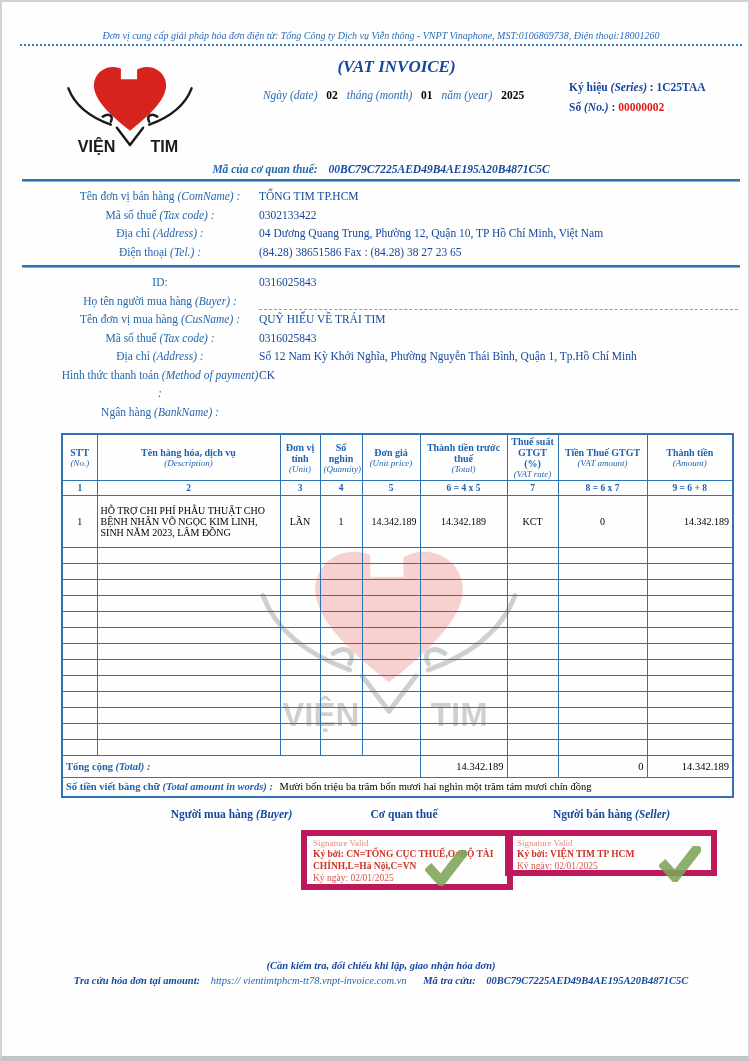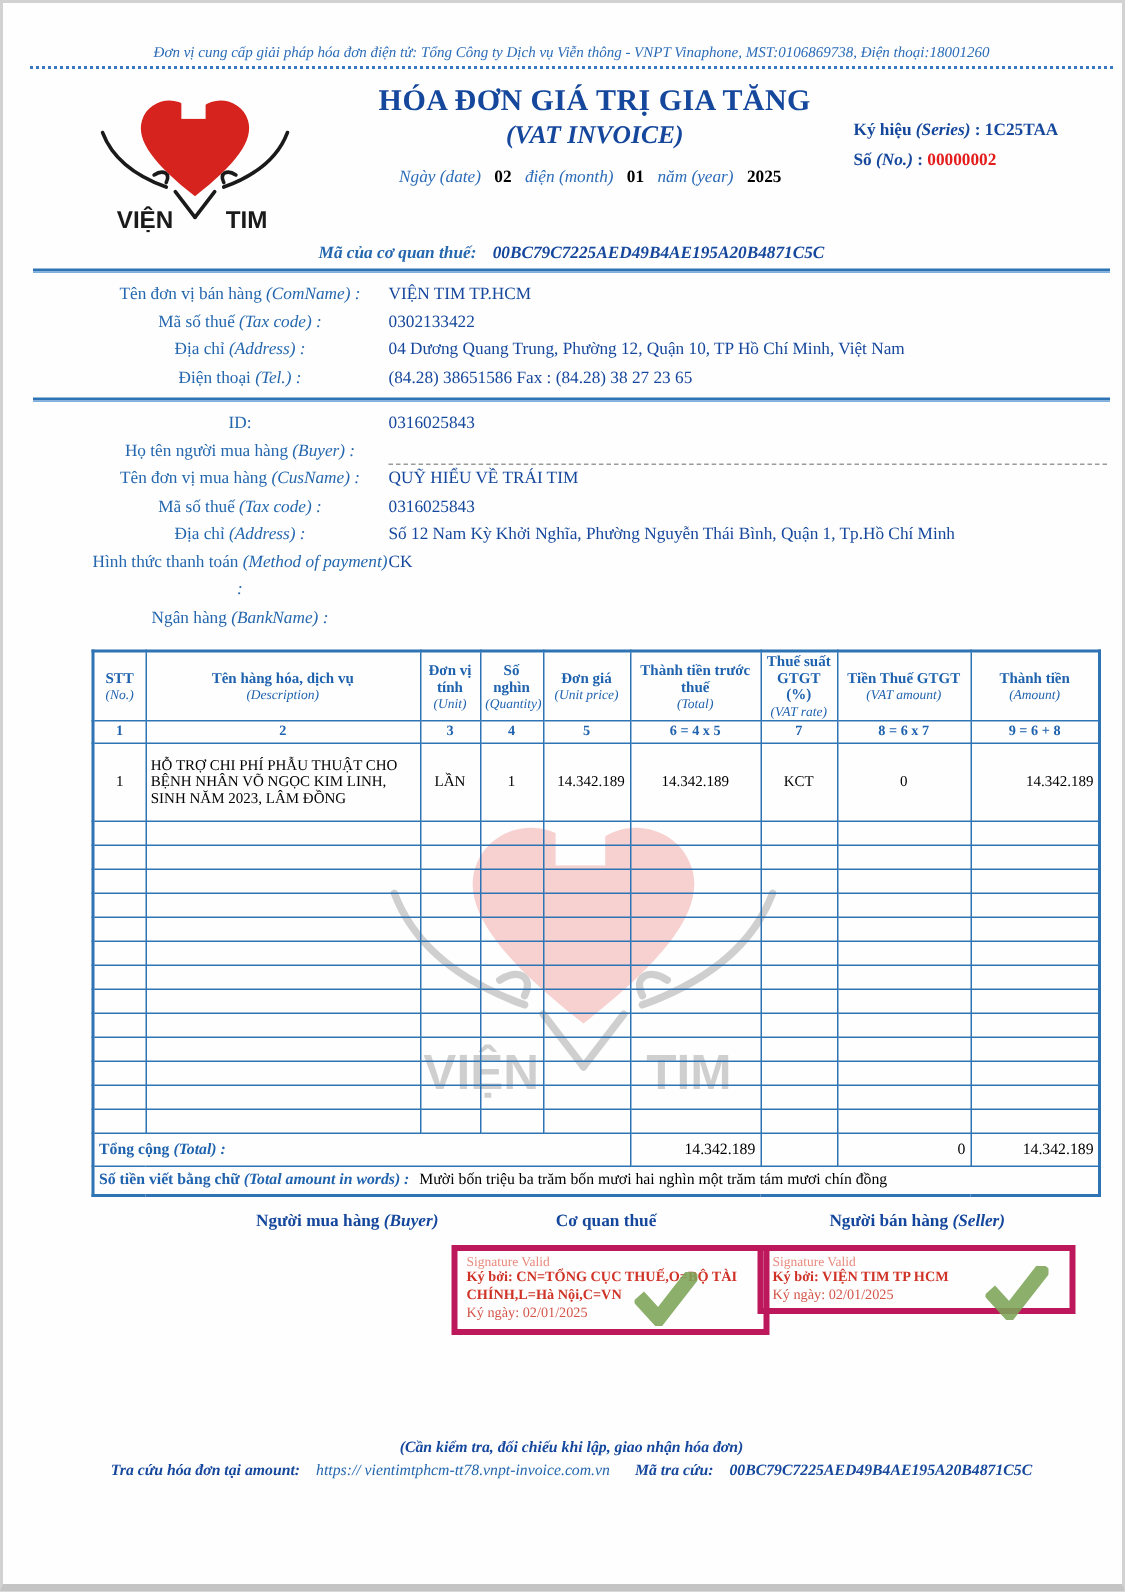--- a/index.html
+++ b/index.html
@@ -66,21 +66,21 @@
   .words-label .en{ font-style:italic; }
   .words-value{ color:#000; margin-left:4px; }
 
   
   .signatures{ position:relative; height:100px; margin-top:10px; font-size:11.5px; }
   .sig-head{ position:absolute; top:0; text-align:center; font-weight:bold; color:#15479c; }
   .sig-head .en{ font-style:italic; }
   .sig-head.buyer{ left:110px; width:215px; }
   .sig-head.tax{ left:285px; width:210px; }
   .sig-head.seller{ left:490px; width:215px; }
-  .sig-box{ position:absolute; border:4px solid #be185d; background:transparent;
+  .sig-box{ position:absolute; border:6px solid #be185d; background:transparent;
     padding:2px 6px; font-size:9.5px; line-height:1.25; }
   .sig-box.tax-box{ left:287px; top:22px; width:212px; height:60px; }
   .sig-box.seller-box{ left:491px; top:22px; width:212px; height:46px; }
   .sig-valid{ color:#e88a7e; font-size:9px; }
   .sig-by{ color:#cf3226; font-weight:bold; }
   .sig-date{ color:#d4544a; }
   .sig-check{ position:absolute; }
   .tax-box .sig-check{ left:118px; top:14px; }
   .seller-box .sig-check{ left:148px; top:10px; }
 
@@ -114,26 +114,25 @@
             <path d="M62,75 L75,92"></path>
             <path d="M88,75 L75,92"></path>
           </g>
           <text x="42" y="99" text-anchor="middle" font-family="Liberation Sans, sans-serif" font-size="16" font-weight="bold" fill="#1a1a1a">VIỆN</text>
           <text x="109" y="99" text-anchor="middle" font-family="Liberation Sans, sans-serif" font-size="16" font-weight="bold" fill="#1a1a1a">TIM</text>
         </g>
       </svg>
     </div>
 
     <div class="title-cell">
-      <p class="inv-title">HÓA ĐƠN GIÁ TRỊ GIA TĂNG</p>
       <p class="inv-subtitle">(VAT INVOICE)</p>
       <div class="date-line">
         <span class="dl">Ngày (date)</span>
         <span class="dv">02</span>
-        <span class="dl">điện (month)</span>
+        <span class="dl">tháng (month)</span>
         <span class="dv">01</span>
         <span class="dl">năm (year)</span>
         <span class="dv">2025</span>
       </div>
     </div>
 
     <div class="serial-cell">
       <div><span>Ký hiệu </span><span class="en">(Series)</span><span> : </span><span>1C25TAA</span></div>
       <div><span>Số </span><span class="en">(No.)</span><span> : </span><span class="red">00000002</span></div>
     </div>
@@ -142,21 +141,21 @@
   <div class="taxcode-line">
     <span class="lab">Mã của cơ quan thuế:</span>
     <span class="val">00BC79C7225AED49B4AE195A20B4871C5C</span>
   </div>
 
   <div class="dbl-rule"></div>
 
   <div class="info-block">
     <div class="info-row">
       <span class="lbl"><span>Tên đơn vị bán hàng </span><span class="en">(ComName) :</span></span>
-      <span class="val">VIỆN TIM TP.HCM</span>
+      <span class="val">TỔNG TIM TP.HCM</span>
     </div>
     <div class="info-row">
       <span class="lbl"><span>Mã số thuế </span><span class="en">(Tax code) :</span></span>
       <span class="val">0302133422</span>
     </div>
     <div class="info-row">
       <span class="lbl"><span>Địa chỉ </span><span class="en">(Address) :</span></span>
       <span class="val">04 Dương Quang Trung, Phường 12, Quận 10, TP Hồ Chí Minh, Việt Nam</span>
     </div>
     <div class="info-row">

